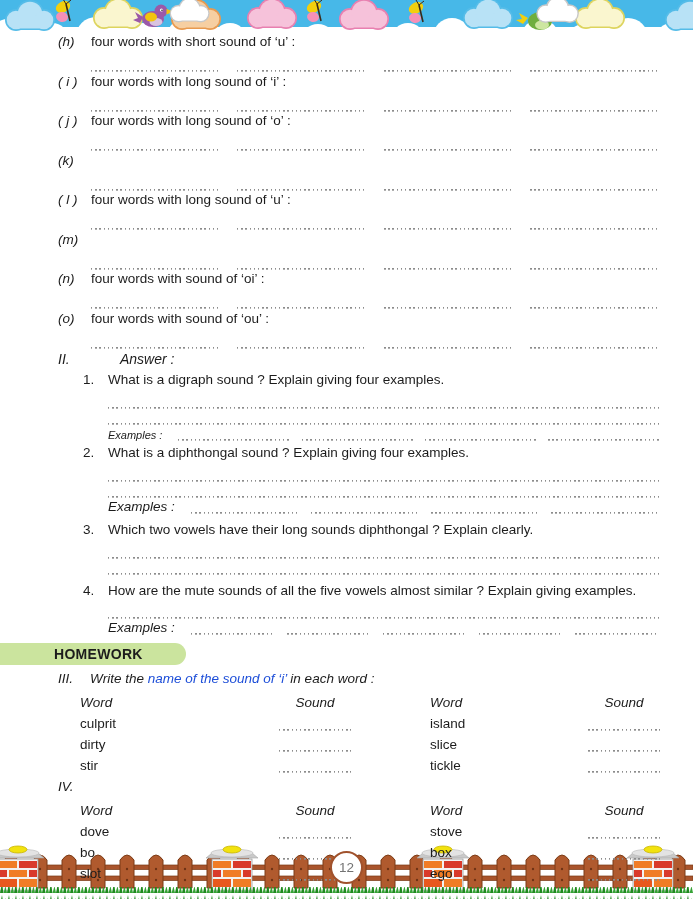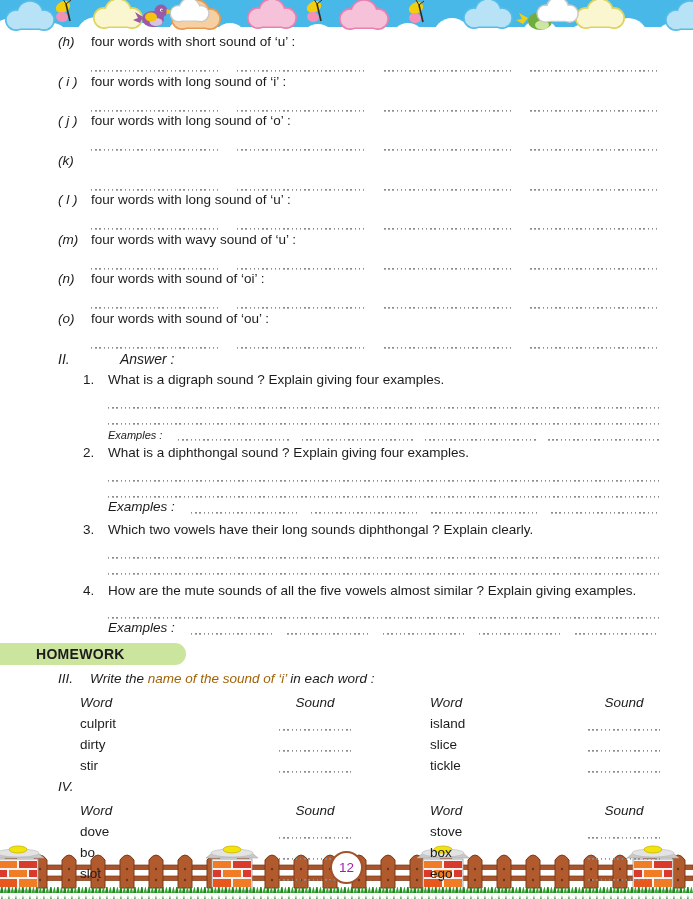--- a/index.html
+++ b/index.html
@@ -8,21 +8,21 @@
     background:#ffffff; overflow:hidden;
     font-family:"Liberation Sans", sans-serif; color:#1c1c1c;
   }
   
   .top-border { position:absolute; top:0; left:0; z-index:1; }
   .bottom-border { position:absolute; bottom:0; left:0; z-index:1; }
   .page-badge {
     position:absolute; left:330px; top:851px; width:33px; height:33px; z-index:3;
     background:#fff; border:2.5px solid #a0522d; border-radius:50%;
     box-sizing:border-box; display:flex; align-items:center; justify-content:center;
-    font-size:13.5px; color:#a21caf;
+    font-size:13.5px; color:#737373;
   }
   
   .content { position:absolute; top:34px; left:0; width:693px; z-index:2;
     padding:0 34px 0 58px; box-sizing:border-box; font-size:13.5px; }
   .dot {
     background-image:repeating-linear-gradient(to right,#8c8c8c 0,#8c8c8c 1.5px,transparent 1.5px,transparent 4.2px);
     background-repeat:no-repeat; background-position:left bottom; background-size:100% 1.7px;
   }
   
   .phon-item { height:39.5px; }
@@ -40,26 +40,26 @@
   .ans-line2 { height:16px; }
   .examples-row { display:flex; gap:12px; height:16px; align-items:flex-end; font-style:italic; }
   .examples-label { flex:none; padding-right:4px; }
   .examples-row .blank { height:12px; }
   .examples-row.small .examples-label { font-size:11px; }
   .mb4 { margin-bottom:4px; } .mt8 { margin-top:8px; }
   
   .homework-pill {
     margin:8px 0 0 -58px; width:186px; height:22px; background:#cbe49e;
     border-radius:0 13px 13px 0; display:flex; align-items:center;
-    padding-left:36px; box-sizing:border-box; font-weight:bold; font-size:14px; letter-spacing:.3px;
+    padding-left:54px; box-sizing:border-box; font-weight:bold; font-size:14px; letter-spacing:.3px;
   }
   
   .hw-title { display:flex; height:21px; align-items:center; font-style:italic; margin-top:3px; }
   .hw-title .roman { width:32px; flex:none; }
-  .hl { color:#a16207; }
+  .hl { color:#1d4ed8; }
   .word-table { margin-left:22px; }
   .wt-row { display:grid; grid-template-columns:163px 115px 122px 1fr; height:21px; align-items:end;gap:36px; }
   .wt-head { font-style:italic; }
   .wt-c2, .wt-c4 { width:72px; }
   .wt-head .wt-c2, .wt-head .wt-c4 { text-align:center; }
   .cell-blank { display:block; width:72px; height:12px; }
 </style>
 </head>
 <body>
 
@@ -198,21 +198,20 @@
       <div class="phon-blanks">
           <span class="blank dot"></span>
           <span class="blank dot"></span>
           <span class="blank dot"></span>
           <span class="blank dot"></span>
         </div>
     </div>
     <div class="phon-item">
       <div class="phon-line">
           <span class="phon-label">(m)</span>
-          <span>four words with wavy sound of ‘u’ :</span>
         </div>
       <div class="phon-blanks">
           <span class="blank dot"></span>
           <span class="blank dot"></span>
           <span class="blank dot"></span>
           <span class="blank dot"></span>
         </div>
     </div>
     <div class="phon-item">
       <div class="phon-line">

